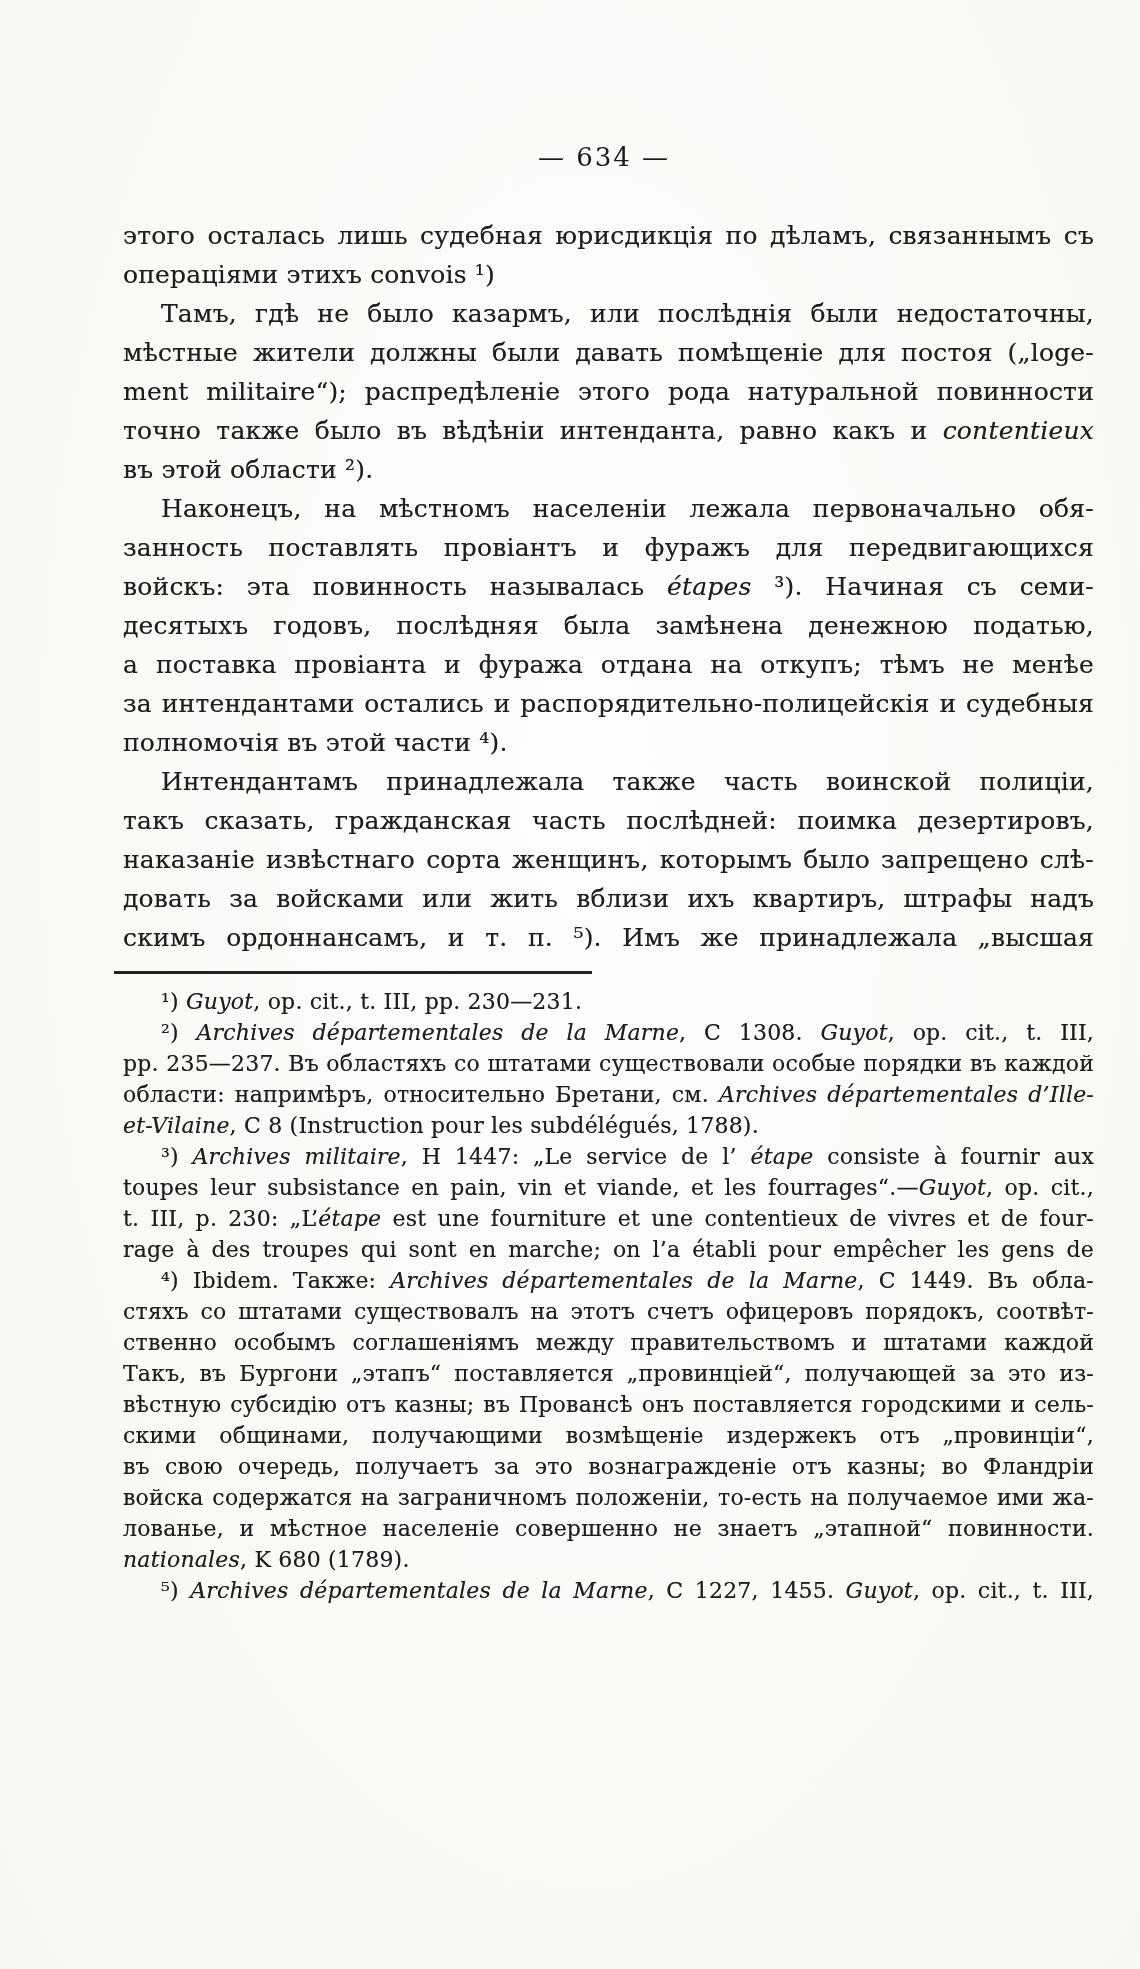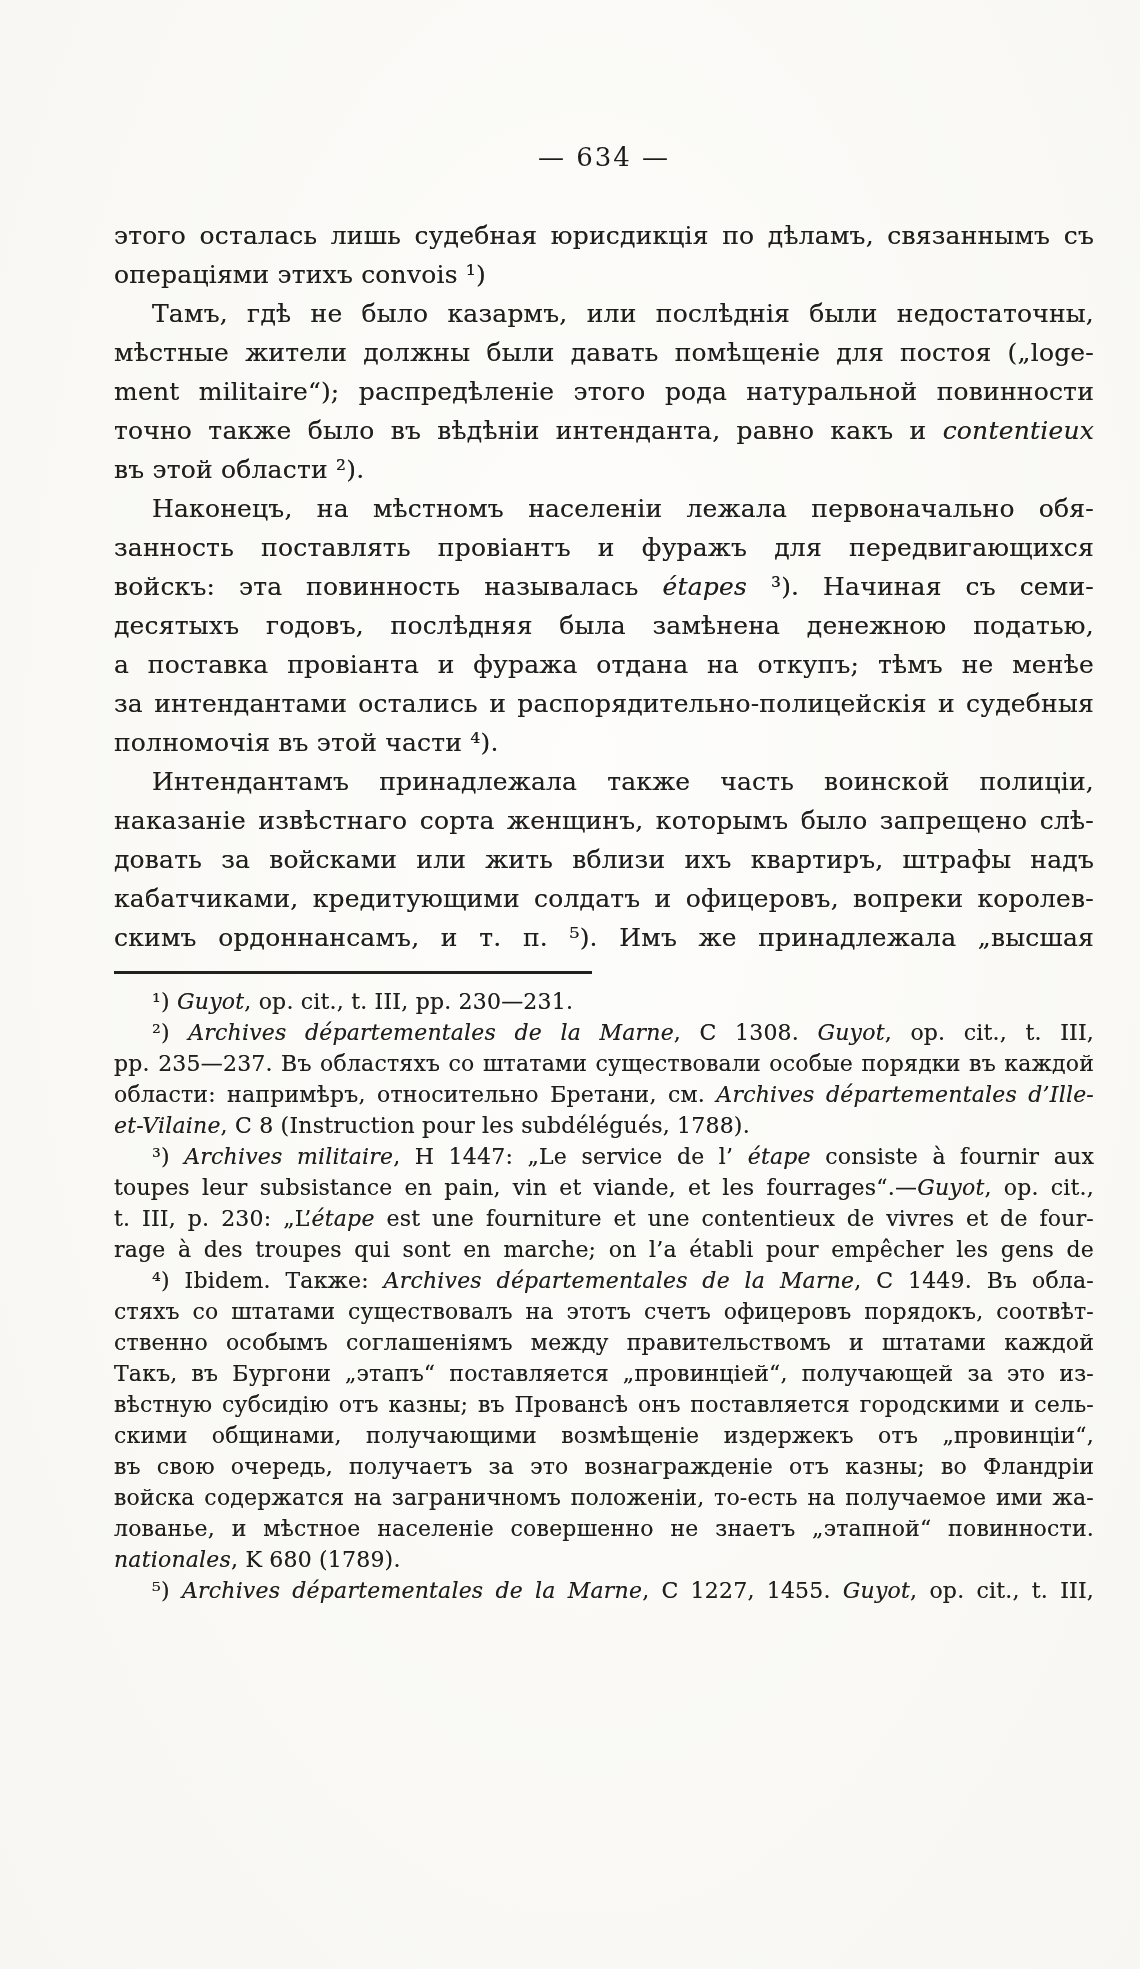--- a/index.html
+++ b/index.html
@@ -35,20 +35,21 @@
   }
   .body-text { margin-top: 44px; }
   .line {
     display: block;
     height: 39px;
     line-height: 39px;
     font-size: 25px;
     letter-spacing: 0.2px;
     text-shadow: 0 0 0.5px rgba(20,18,15,0.55);
     overflow: hidden;
+    margin-left: 9px;
   }
   .fn-line {
     height: 31px;
     line-height: 31px;
     font-size: 22px;
   }
   .justify { text-align: justify; text-align-last: justify; }
   .indent { text-indent: 38px; }
   .it { font-style: italic; }
   .fn-separator {
@@ -81,23 +82,23 @@
           <div class="line  justify indent"><span>Наконецъ, на мѣстномъ населеніи лежала первоначально обя-</span></div>
           <div class="line  justify"><span>занность поставлять провіантъ и фуражъ для передвигающихся</span></div>
           <div class="line  justify"><span>войскъ: эта повинность называлась </span><span class="it">étapes</span><span> ³). Начиная съ семи-</span></div>
           <div class="line  justify"><span>десятыхъ годовъ, послѣдняя была замѣнена денежною податью,</span></div>
           <div class="line  justify"><span>а поставка провіанта и фуража отдана на откупъ; тѣмъ не менѣе</span></div>
           <div class="line  justify"><span>за интендантами остались и распорядительно-полицейскія и судебныя</span></div>
           <div class="line "><span>полномочія въ этой части ⁴).</span></div>
         </div>
         <div>
           <div class="line  justify indent"><span>Интендантамъ принадлежала также часть воинской полиціи, именно,</span></div>
+          <div class="line  justify"><span>такъ сказать, гражданская часть послѣдней: поимка дезертировъ,</span></div>
           <div class="line  justify"><span>наказаніе извѣстнаго сорта женщинъ, которымъ было запрещено слѣ-</span></div>
           <div class="line  justify"><span>довать за войсками или жить вблизи ихъ квартиръ, штрафы надъ</span></div>
-          <div class="line  justify"><span>кабатчиками, кредитующими солдатъ и офицеровъ, вопреки королев-</span></div>
           <div class="line  justify"><span>скимъ ордоннансамъ, и т. п. ⁵). Имъ же принадлежала „высшая полиція“</span></div>
         </div>
       </div>
 
     <hr class="fn-separator">
 
     <div id="footnotes">
         <div>
           <div class="line fn-line indent"><span>¹) </span><span class="it">Guyot</span><span>, op. cit., t. III, pp. 230—231.</span></div>
         </div>

